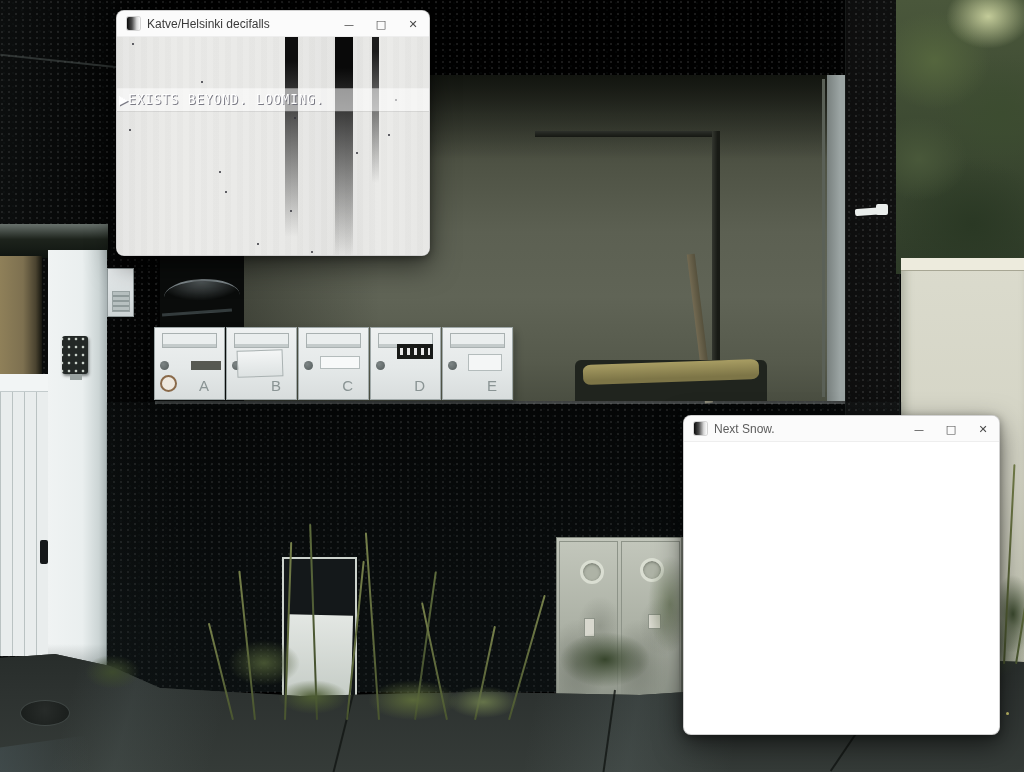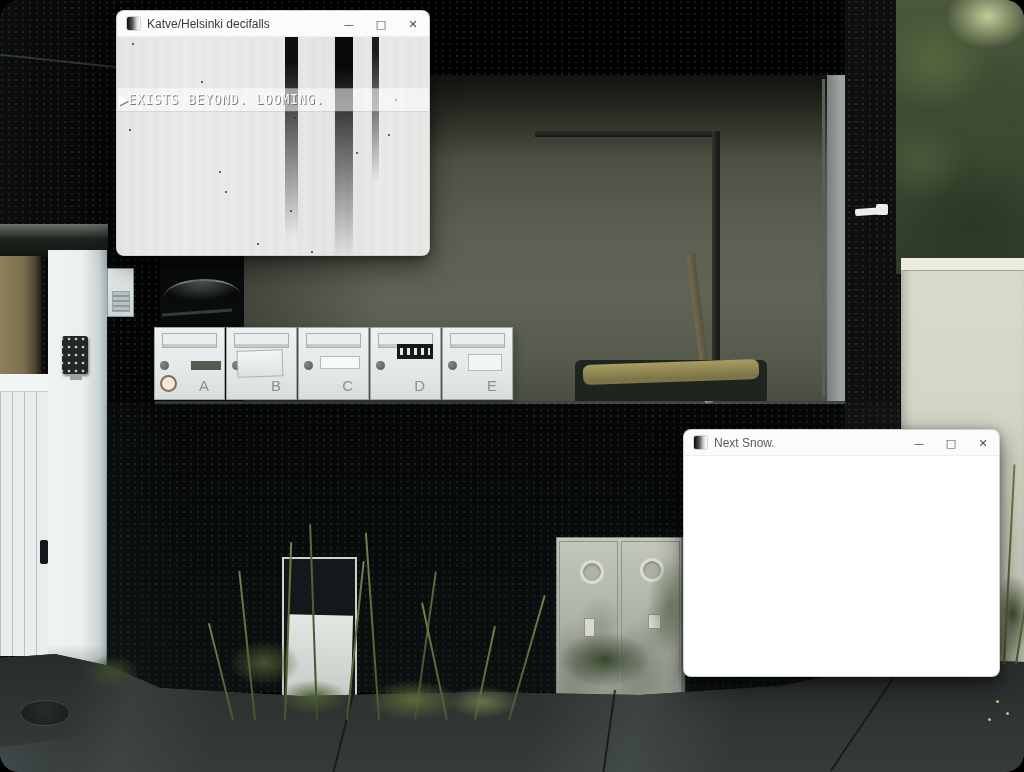--- a/index.html
+++ b/index.html
@@ -1,17 +1,17 @@
 <!DOCTYPE html>
 <html><head>
 <meta charset="utf-8">
 <style>
   html,body{margin:0;padding:0;background:#000;}
   #stage{position:relative;width:1024px;height:772px;overflow:hidden;cursor:default;
-         font-family:"Liberation Sans",sans-serif;border-radius:19px;}
+         font-family:"Liberation Sans",sans-serif;}
   #stage *{box-sizing:border-box;}
   .abs{position:absolute;}
 
   
   .wall{left:0;top:0;width:1024px;height:772px;
     background:linear-gradient(180deg,#a7aead 0%,#9ba4a3 28%,#8d9696 52%,#79plain 0) ,linear-gradient(180deg,#a7aead 0%,#9ba4a3 28%,#8d9696 52%,#798382 74%,#677170 100%);}
   .wall::before{content:"";position:absolute;inset:0;
     background-image:radial-gradient(circle at 2px 2px,rgba(255,255,255,.10) 0 .8px,transparent 1.2px),
                      radial-gradient(circle at 4px 3px,rgba(30,40,40,.12) 0 .8px,transparent 1.2px);
     background-size:7px 6px,9px 7px;}
@@ -149,21 +149,21 @@
   .flower{position:absolute;width:3px;height:3px;border-radius:50%;background:#c8c26a;}
 
   .vignette{left:0;top:0;width:1024px;height:772px;pointer-events:none;
     background:radial-gradient(140% 120% at 50% 40%,rgba(0,0,0,0) 60%,rgba(15,20,20,.24) 100%);}
 
   
   .window{position:absolute;border-radius:8px;overflow:hidden;
     box-shadow:0 10px 28px rgba(0,0,0,.5),0 2px 8px rgba(0,0,0,.35);
     border:1px solid rgba(0,0,0,.18);background:#fff;}
   .win-katve{left:116px;top:10px;width:314px;height:246px;}
-  .win-ns{left:683px;top:429px;width:317px;height:248px;}
+  .win-ns{left:683px;top:415px;width:317px;height:320px;}
   .titlebar{position:relative;height:26px;background:#fbfbfb;display:flex;align-items:center;
     border-bottom:1px solid rgba(0,0,0,.05);}
   .app-icon{width:13px;height:13px;margin-left:10px;border-radius:2px;
     background:linear-gradient(90deg,#0a0a0a 0%,#4d4d4d 38%,#d9d9d9 75%,#fdfdfd 100%);
     box-shadow:0 0 0 1px rgba(0,0,0,.15);}
   .title{margin-left:7px;font-size:12px;color:#3a3a3a;white-space:nowrap;}
   .win-ns .title{color:#5c5c5c;}
   .controls{position:absolute;right:0;top:0;height:26px;display:flex;}
   .ctrl{width:32px;height:26px;display:flex;align-items:center;justify-content:center;
     font-size:11px;color:#4a4a4a;font-family:"DejaVu Sans",sans-serif;}

